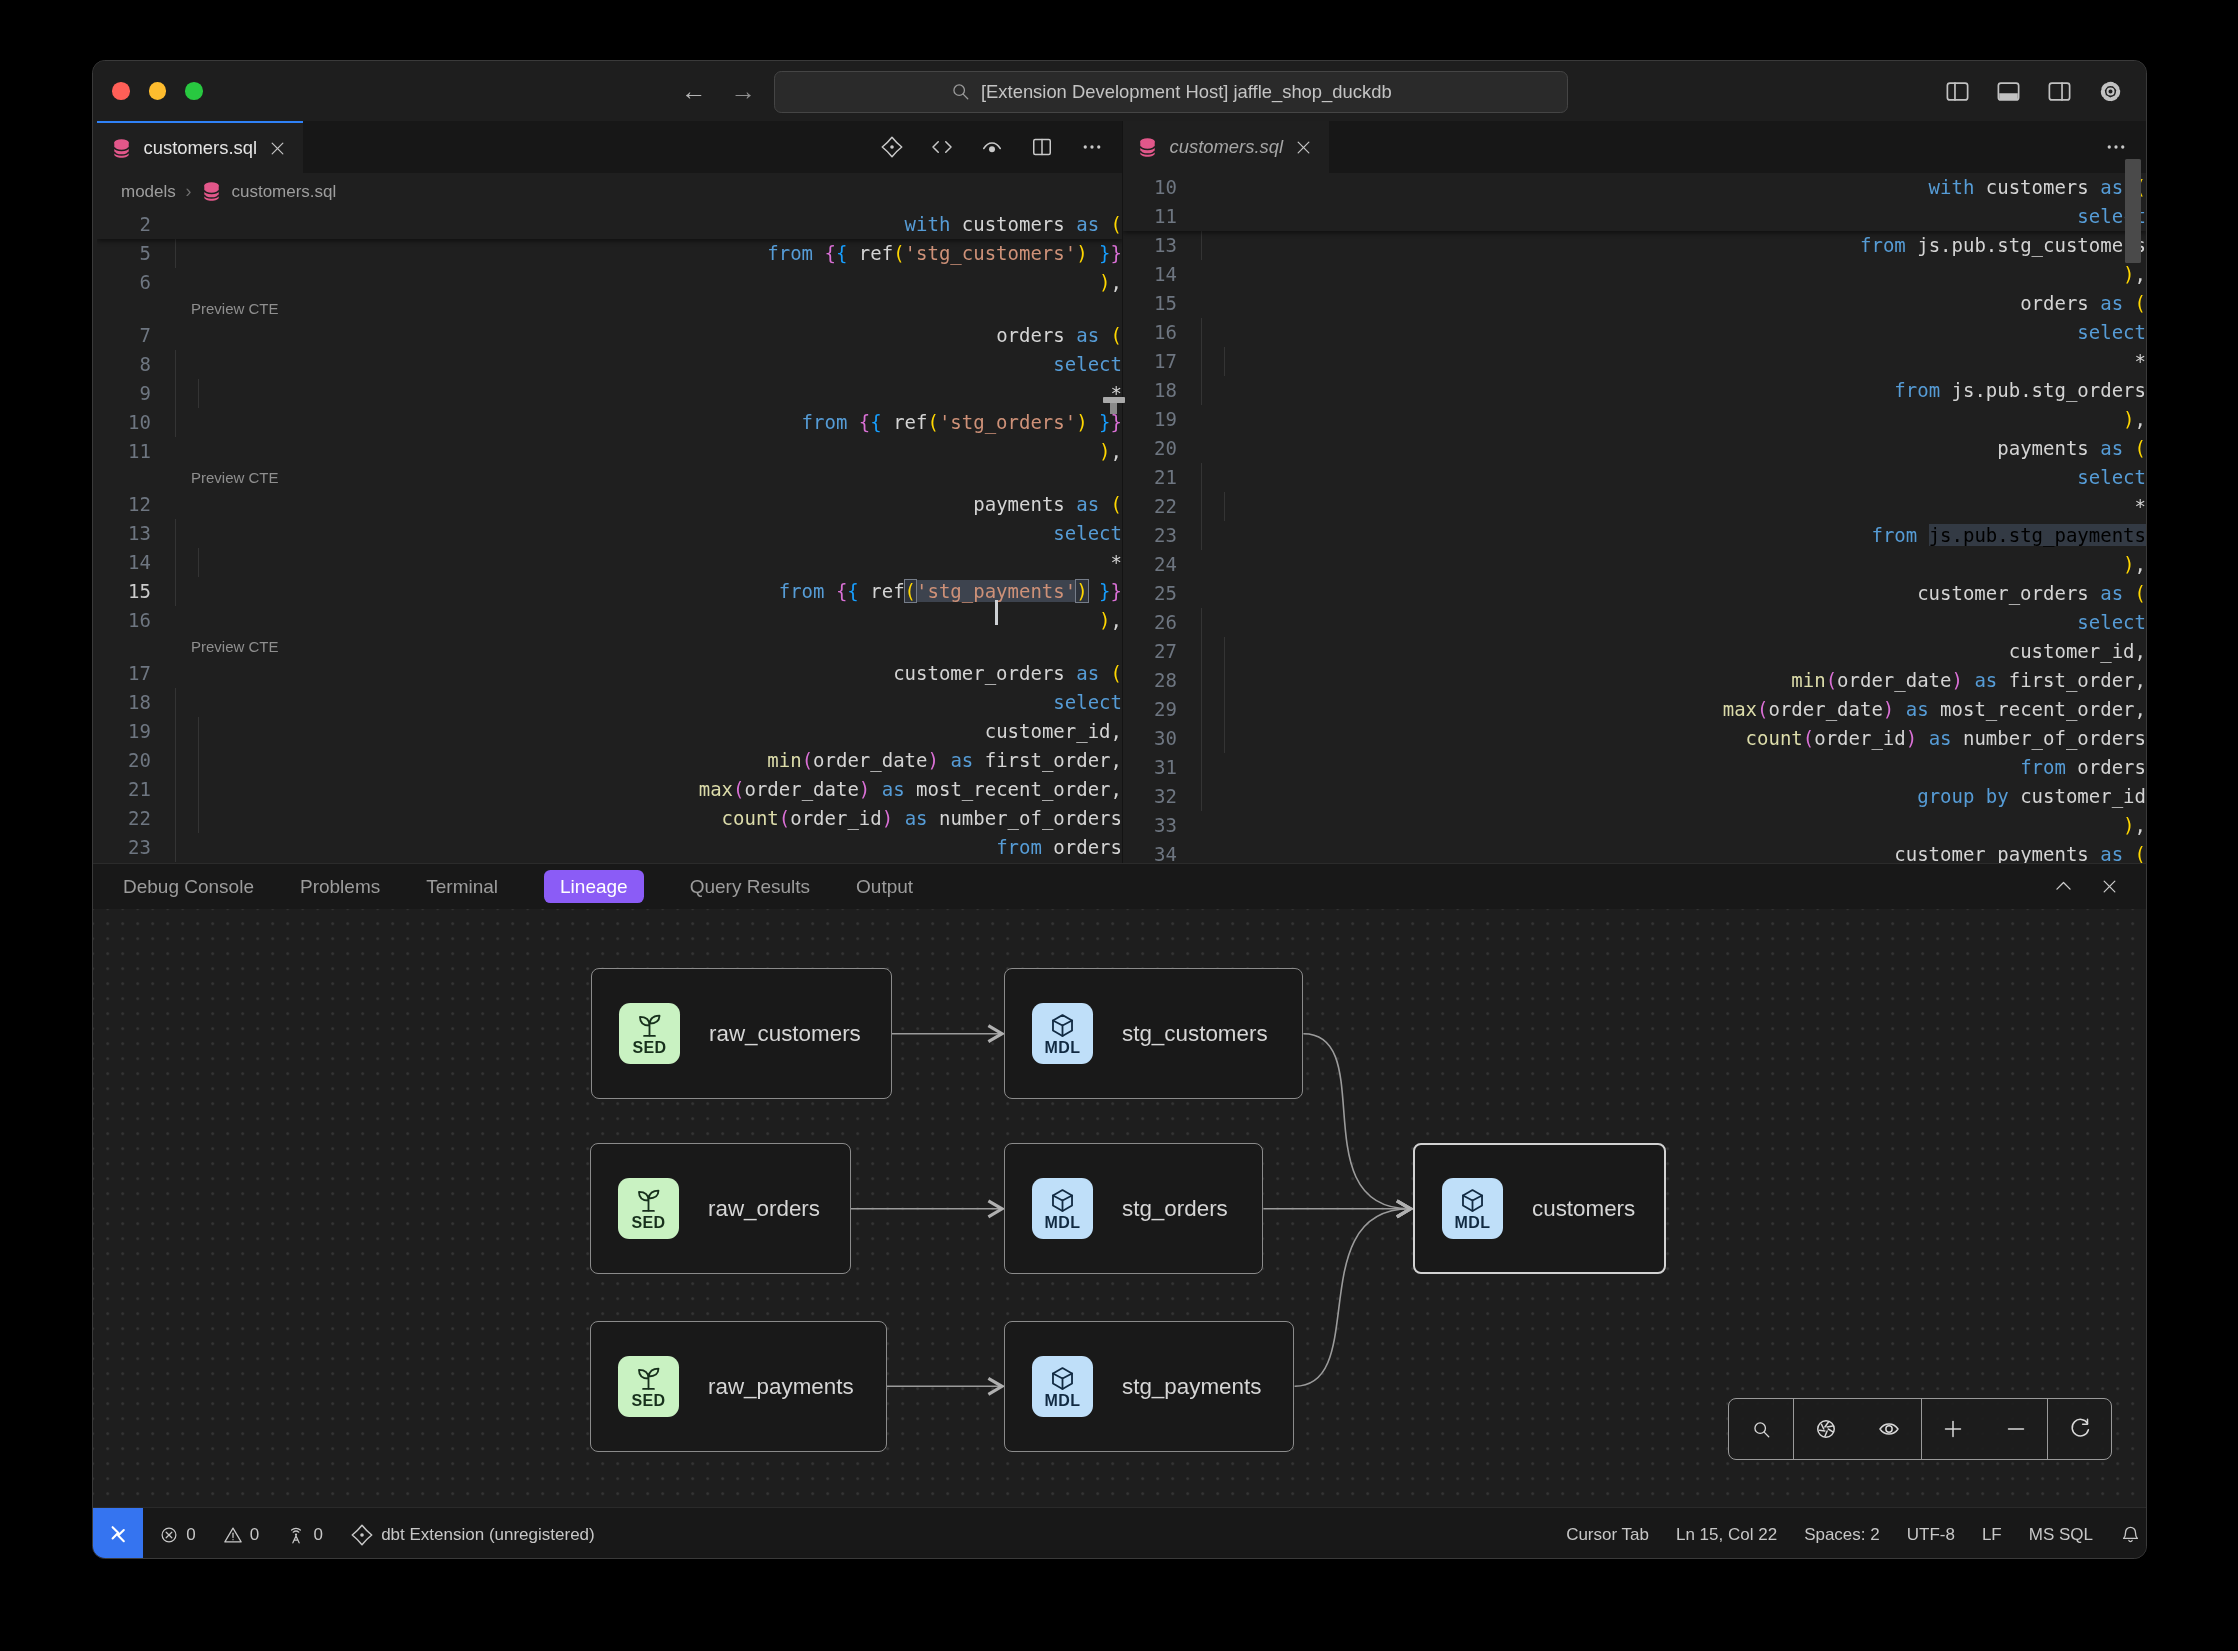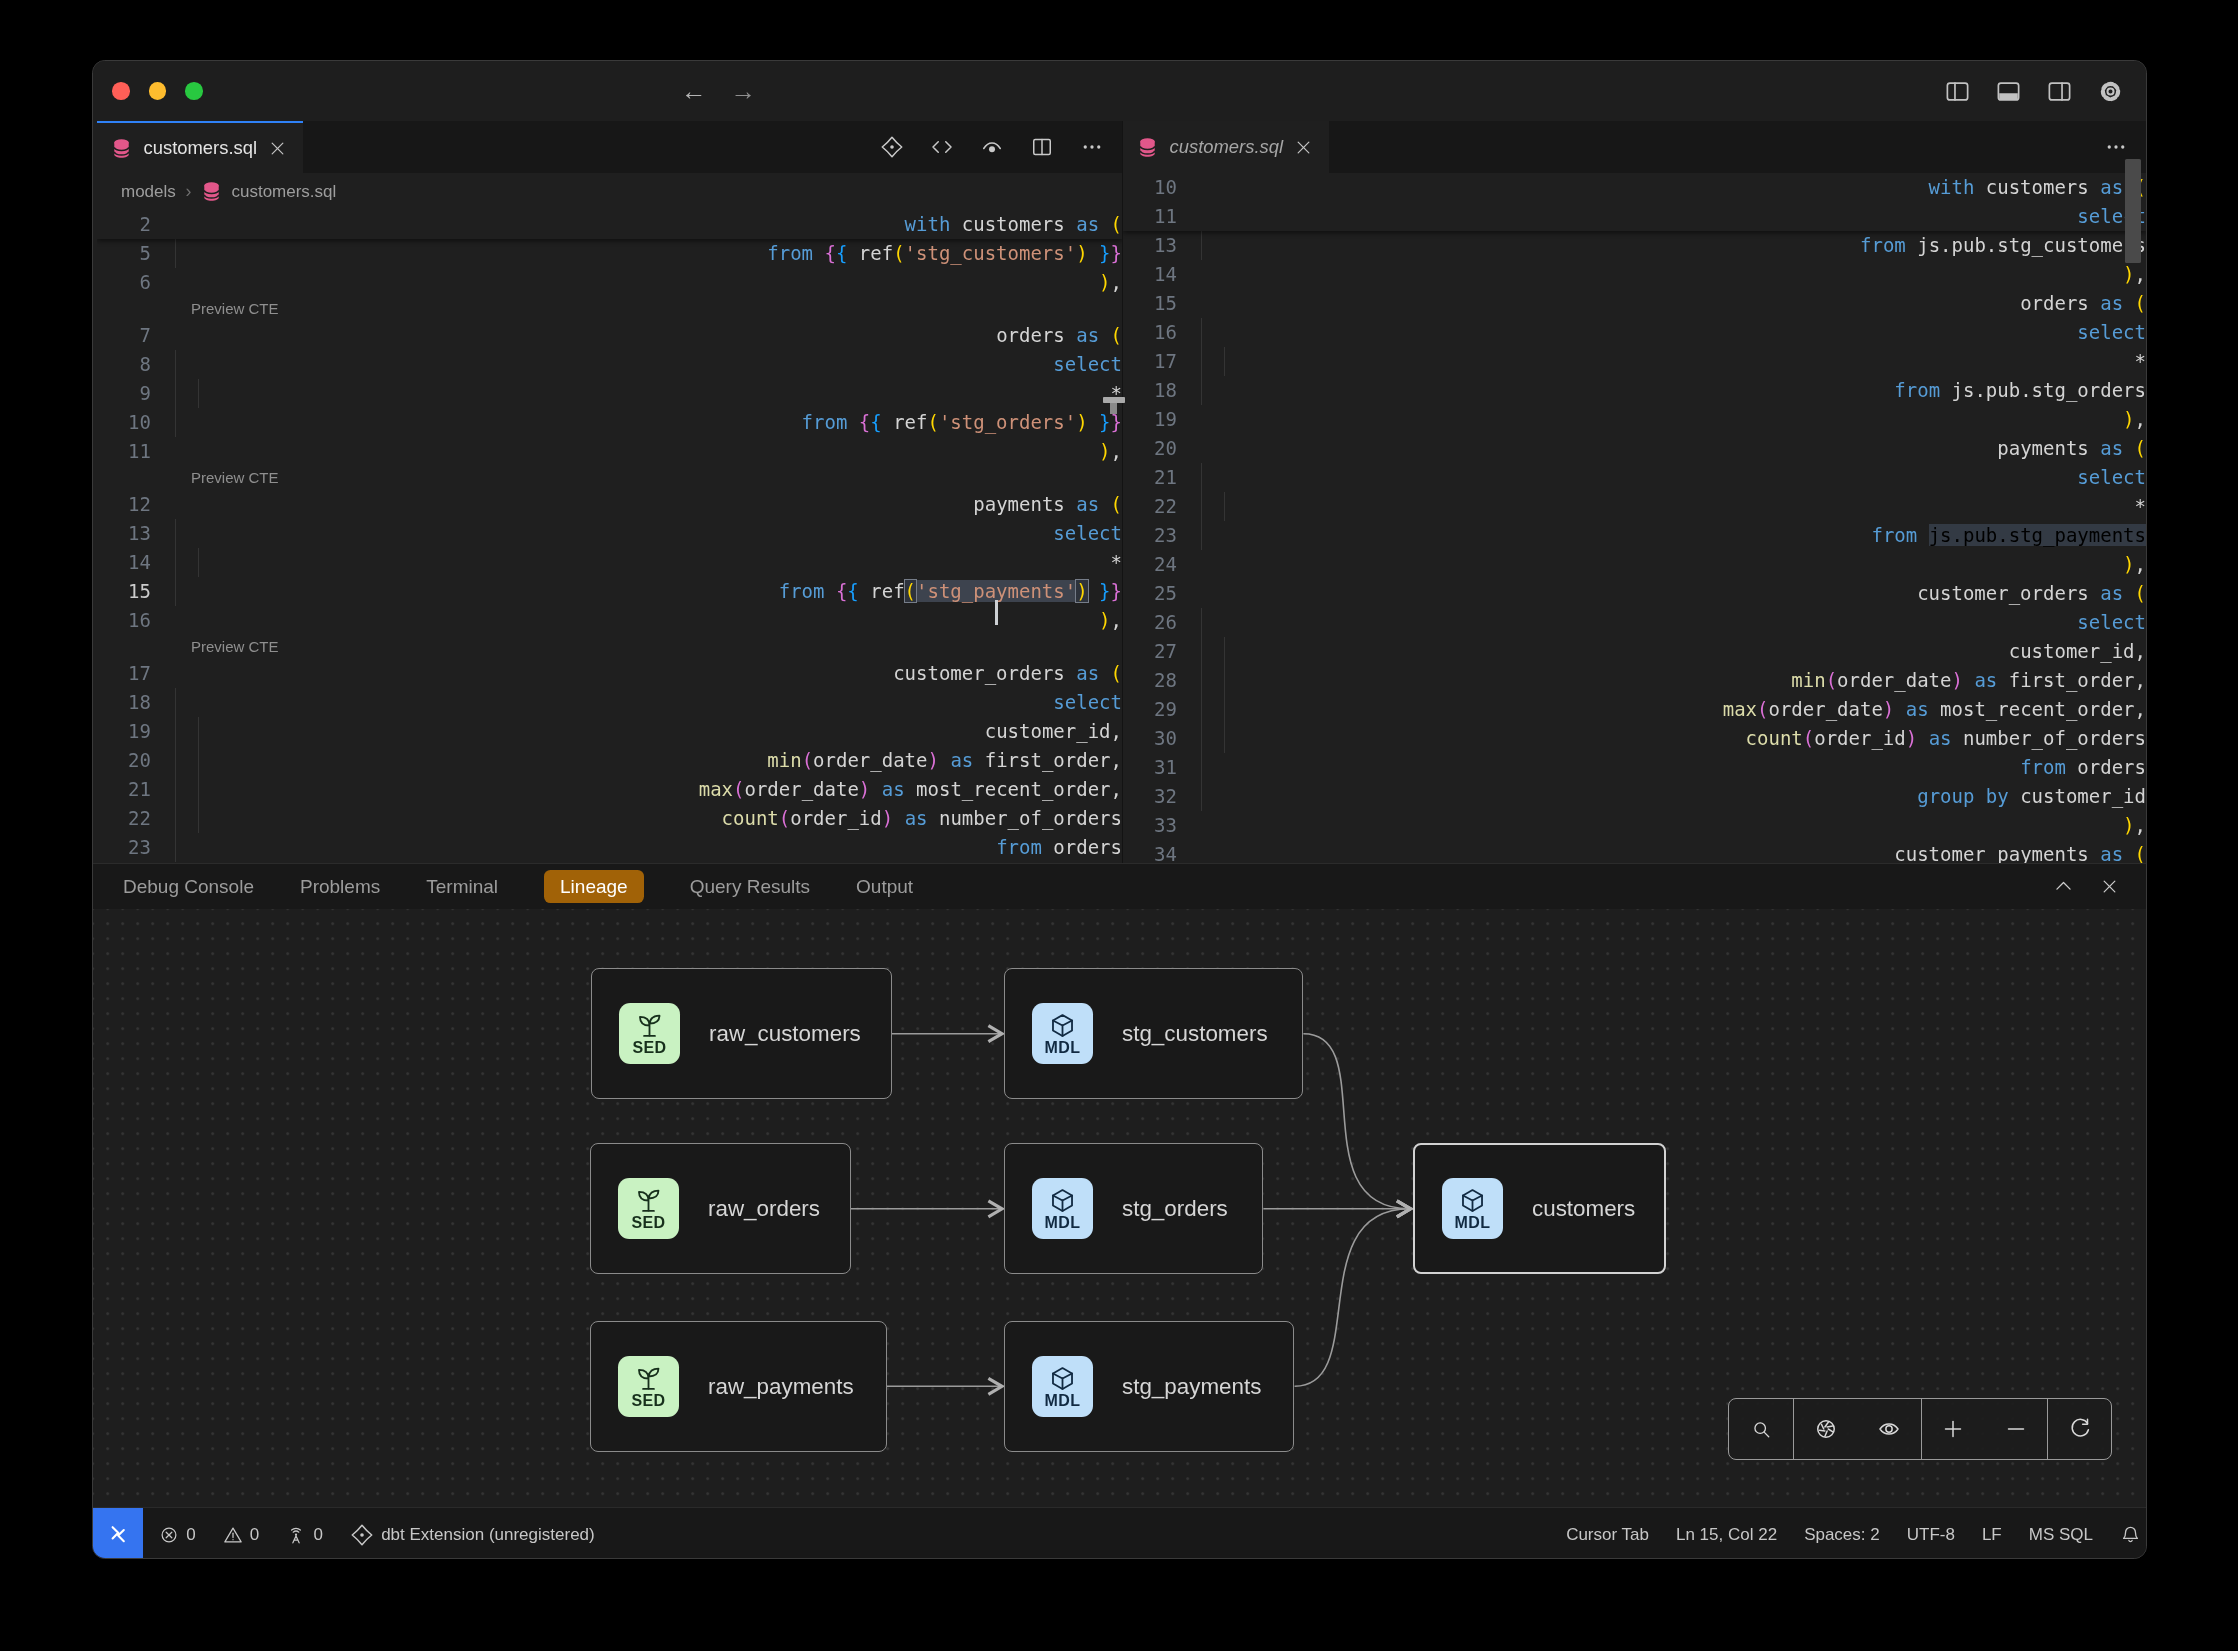--- a/index.html
+++ b/index.html
@@ -47,21 +47,21 @@
   .tok-cursor{position:relative;display:inline-block;width:0;}
   .tok-cursor::after{content:'';position:absolute;left:-0.8px;top:2.4px;width:2.4px;height:25px;background:#cdd0d4;}
   .vsash{position:absolute;z-index:5;}
   .vsash .bar{width:21.6px;height:5.6px;background:#a9a9a9;border-radius:0.8px;}
   .vsash .tail{width:7.2px;height:11.2px;background:#8a8a8a;margin:0 auto;}
   .rscroll{position:absolute;right:4.8px;width:16px;background:#4a4a4a;z-index:4;border-radius:1.6px;}
   
   .panel{position:absolute;left:0;top:802px;right:0;height:644px;background:#181818;border-top:0.8px solid #2b2b2b;box-sizing:border-box;}
   .panelbar{position:absolute;left:0;top:0;right:0;height:45px;display:flex;align-items:center;padding-left:30px;gap:46px;}
   .ptab{font-size:19px;color:#9c9c9c;cursor:pointer;}
-  .ptab.active{background:#a16207;color:#ffffff;padding:5.6px 16px;border-radius:6.4px;}
+  .ptab.active{background:#8b5cf6;color:#ffffff;padding:5.6px 16px;border-radius:6.4px;}
   .panelicons{position:absolute;right:27px;top:0;height:45px;display:flex;align-items:center;gap:25.6px;color:#cdcdcd;}
   .canvas{position:absolute;left:0;top:45px;right:0;bottom:0;background:#1e1e1e;background-image:radial-gradient(circle,#343434 1.3px,transparent 1.5px);background-size:15px 15px;background-position:7.2px 7.2px;overflow:hidden;}
   .edges{position:absolute;left:0;top:0;width:100%;height:100%;}
   .node{position:absolute;background:#191919;border:1.6px solid #8b8b8b;border-radius:8px;box-sizing:border-box;display:flex;align-items:center;gap:29px;padding-left:27px;cursor:pointer;}
   .node.sel{border:2.4px solid #d2d2d2;}
   .node .badge{width:61px;height:61px;border-radius:11.2px;display:flex;flex-direction:column;align-items:center;justify-content:center;flex:none;}
   .node .badge .btxt{font-size:16px;font-weight:700;letter-spacing:0.4px;line-height:16px;margin-top:0.8px;}
   .node .nlabel{font-size:22.4px;color:#d6d6d6;white-space:nowrap;}
   .badge.seed{background:#c9f2c2;color:#17301c;}
   .badge.model{background:#bfdff9;color:#112a42;}
@@ -85,20 +85,31 @@
   <div class="titlebar">
     <div class="lights">
       <span class="light" id="l-close" style="background: rgb(255, 95, 87);"></span>
       <span class="light" id="l-min" style="background: rgb(254, 188, 46);"></span>
       <span class="light" id="l-max" style="background: rgb(40, 200, 64);"></span>
     </div>
     <div class="nav">
       <span>←</span>
       <span style="color:#8f8f8f;">→</span>
     </div>
+    <div class="searchbox">
+      <span class="sic">
+          <span style="display: flex; color: rgb(154, 154, 154);">
+            <svg width="21" height="21" viewBox="0 0 32 32" fill="none" stroke="currentColor" stroke-width="2" stroke-linecap="round" stroke-linejoin="round">
+              <circle cx="14" cy="14" r="8"></circle>
+              <line x1="20" y1="20" x2="27" y2="27"></line>
+            </svg>
+          </span>
+        </span>
+      <span>[Extension Development Host] jaffle_shop_duckdb</span>
+    </div>
     <div class="winicons" id="winicons">
         <div class="wi" style="color: rgb(194, 194, 194);">
           <span style="display: flex;">
             <svg width="27" height="27" viewBox="0 0 32 32" fill="none" stroke="currentColor" stroke-width="2" stroke-linecap="round" stroke-linejoin="round">
               <rect x="4" y="6" width="24" height="20" rx="3"></rect>
               <line x1="13" y1="6" x2="13" y2="26"></line>
             </svg>
           </span>
         </div>
         <div class="wi" style="color: rgb(194, 194, 194);">

